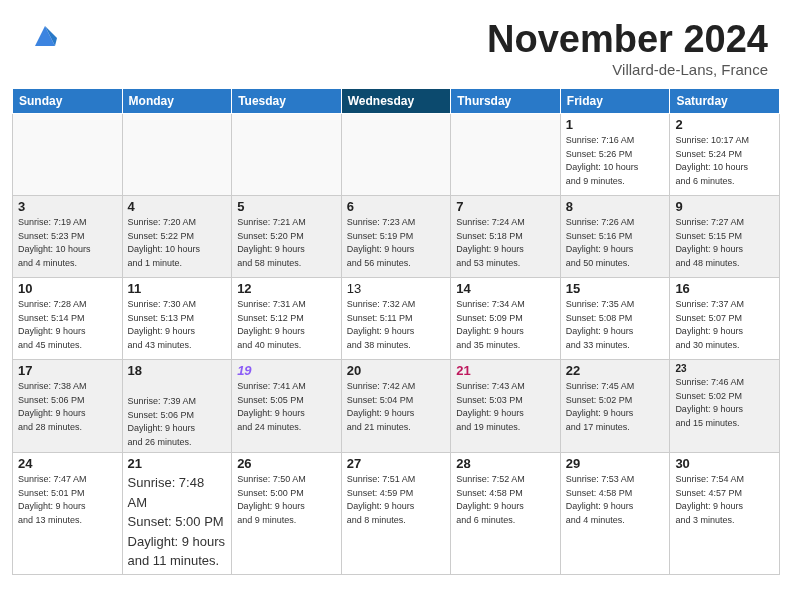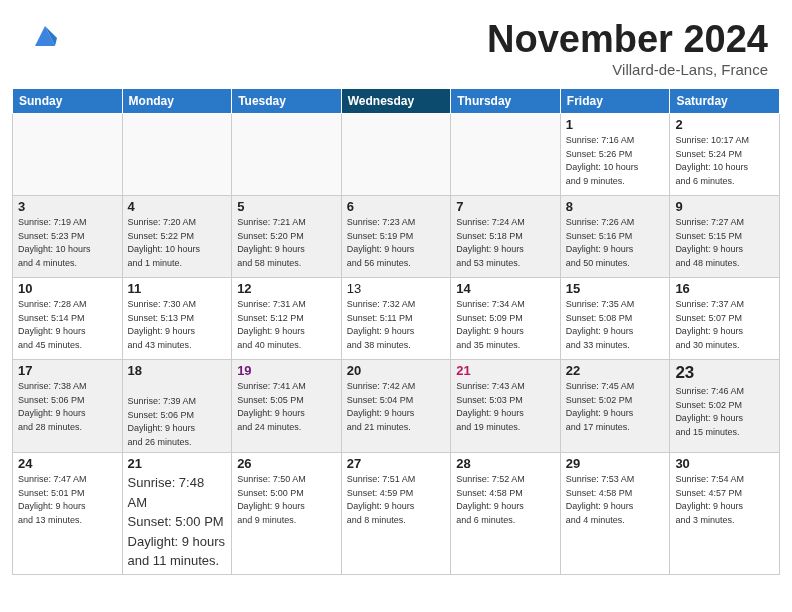--- a/index.html
+++ b/index.html
@@ -181,21 +181,21 @@
 and 28 minutes.</div>
         </td>
         <td style="vertical-align: top; border: 1px solid rgb(204, 204, 204); padding: 3px 5px; width: 14.2857%; height: 82px; font-size: 9.5px; color: rgb(51, 51, 51); background: rgb(240, 240, 240);">
           <div style="font-size: 13px; font-weight: bold; color: rgb(34, 34, 34); margin-bottom: 17px;">18</div>
           <div style="font-size: 9px; color: rgb(51, 51, 51); line-height: 1.5; white-space: pre-line;">Sunrise: 7:39 AM
 Sunset: 5:06 PM
 Daylight: 9 hours
 and 26 minutes.</div>
         </td>
         <td style="vertical-align: top; border: 1px solid rgb(204, 204, 204); padding: 3px 5px; width: 14.2857%; height: 82px; font-size: 9.5px; color: rgb(51, 51, 51); background: rgb(240, 240, 240);">
-          <div style="font-size: 13px; font-weight: bold; color: #701a75; margin-bottom: 2px;">19</div>
+          <div style="font-size: 13px; font-weight: bold; color: #8b5cf6; margin-bottom: 2px; font-style: italic;">19</div>
           <div style="font-size: 9px; color: rgb(51, 51, 51); line-height: 1.5; white-space: pre-line;">Sunrise: 7:41 AM
 Sunset: 5:05 PM
 Daylight: 9 hours
 and 24 minutes.</div>
         </td>
         <td style="vertical-align: top; border: 1px solid rgb(204, 204, 204); padding: 3px 5px; width: 14.2857%; height: 82px; font-size: 9.5px; color: rgb(51, 51, 51); background: rgb(240, 240, 240);">
           <div style="font-size: 13px; font-weight: bold; color: rgb(34, 34, 34); margin-bottom: 2px;">20</div>
           <div style="font-size: 9px; color: rgb(51, 51, 51); line-height: 1.5; white-space: pre-line;">Sunrise: 7:42 AM
 Sunset: 5:04 PM
 Daylight: 9 hours
@@ -209,21 +209,21 @@
 and 19 minutes.</div>
         </td>
         <td style="vertical-align: top; border: 1px solid rgb(204, 204, 204); padding: 3px 5px; width: 14.2857%; height: 82px; font-size: 9.5px; color: rgb(51, 51, 51); background: rgb(240, 240, 240);">
           <div style="font-size: 13px; font-weight: bold; color: rgb(34, 34, 34); margin-bottom: 2px;">22</div>
           <div style="font-size: 9px; color: rgb(51, 51, 51); line-height: 1.5; white-space: pre-line;">Sunrise: 7:45 AM
 Sunset: 5:02 PM
 Daylight: 9 hours
 and 17 minutes.</div>
         </td>
         <td style="vertical-align: top; border: 1px solid rgb(204, 204, 204); padding: 3px 5px; width: 14.2857%; height: 82px; font-size: 9.5px; color: rgb(51, 51, 51); background: rgb(240, 240, 240);">
-          <div style="font-size: 17px; font-weight: bold; color: rgb(34, 34, 34); margin-bottom: 2px;">23</div>
+          <div style="font-size: 10px; font-weight: bold; color: rgb(34, 34, 34); margin-bottom: 2px;">23</div>
           <div style="font-size: 9px; color: rgb(51, 51, 51); line-height: 1.5; white-space: pre-line;">Sunrise: 7:46 AM
 Sunset: 5:02 PM
 Daylight: 9 hours
 and 15 minutes.</div>
         </td>
       </tr>
       <tr>
         <td style="vertical-align: top; border: 1px solid rgb(204, 204, 204); padding: 3px 5px; width: 14.2857%; height: 82px; font-size: 9.5px; color: rgb(51, 51, 51); background: rgb(255, 255, 255);">
           <div style="font-size: 13px; font-weight: bold; color: rgb(34, 34, 34); margin-bottom: 2px;">24</div>
           <div style="font-size: 9px; color: rgb(51, 51, 51); line-height: 1.5; white-space: pre-line;">Sunrise: 7:47 AM

